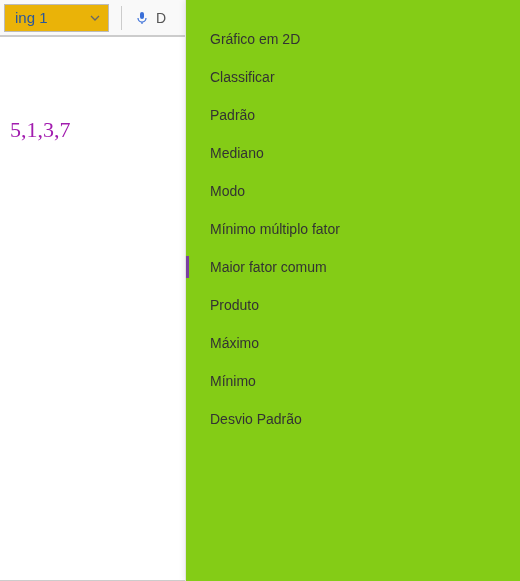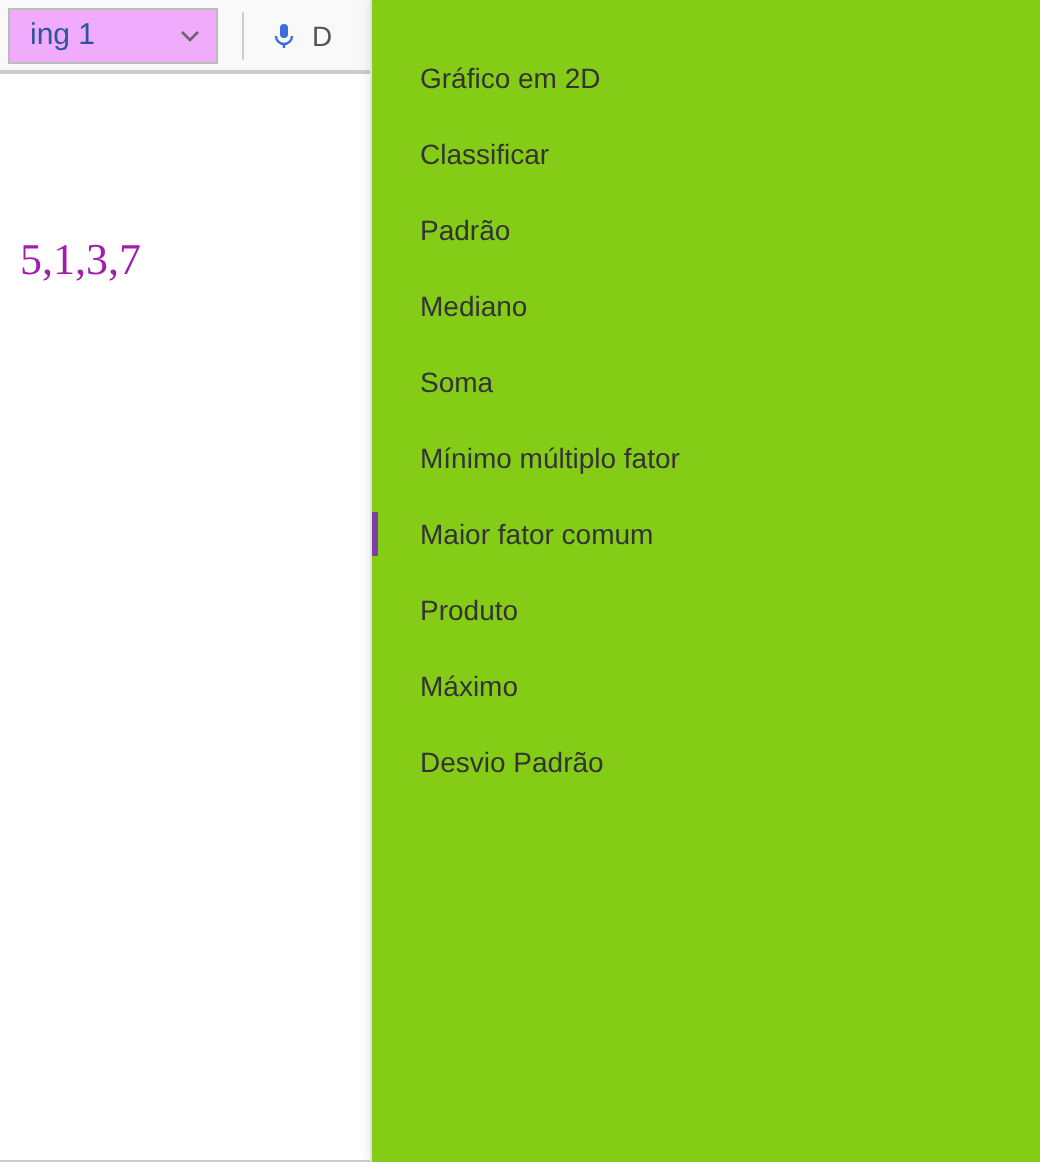--- a/index.html
+++ b/index.html
@@ -18,21 +18,21 @@
       border-bottom: 1px solid #ccc;
       display: flex;
       align-items: center;
       padding: 0 4px;
       background: #f9f9f9;
     }
     .style-dropdown {
       display: flex;
       align-items: center;
       border: 1px solid #bbb;
-      background: #f0abfc;
+      background: #eab308;
       height: 28px;
       padding: 0 6px 0 10px;
       min-width: 105px;
       margin-right: 10px;
       position: relative;
     }
     .style-dropdown .label {
       color: #2a579a;
       font-size: 15px;
       flex: 1;
@@ -132,19 +132,20 @@
 
 <div class="doc-area">
   <div class="doc-text">5,1,3,7</div>
 </div>
 
 <div class="context-menu">
   <div class="menu-item"><span>Gráfico em 2D</span></div>
   <div class="menu-item"><span>Classificar</span></div>
   <div class="menu-item"><span>Padrão</span></div>
   <div class="menu-item"><span>Mediano</span></div>
-  <div class="menu-item"><span>Soma</span></div>
+  <div class="menu-item"><span>Modo</span></div>
   <div class="menu-item"><span>Mínimo múltiplo fator</span></div>
   <div class="menu-item selected"><span>Maior fator comum</span></div>
   <div class="menu-item"><span>Produto</span></div>
   <div class="menu-item"><span>Máximo</span></div>
+  <div class="menu-item"><span>Mínimo</span></div>
   <div class="menu-item"><span>Desvio Padrão</span></div>
 </div>
 
 </body></html>

